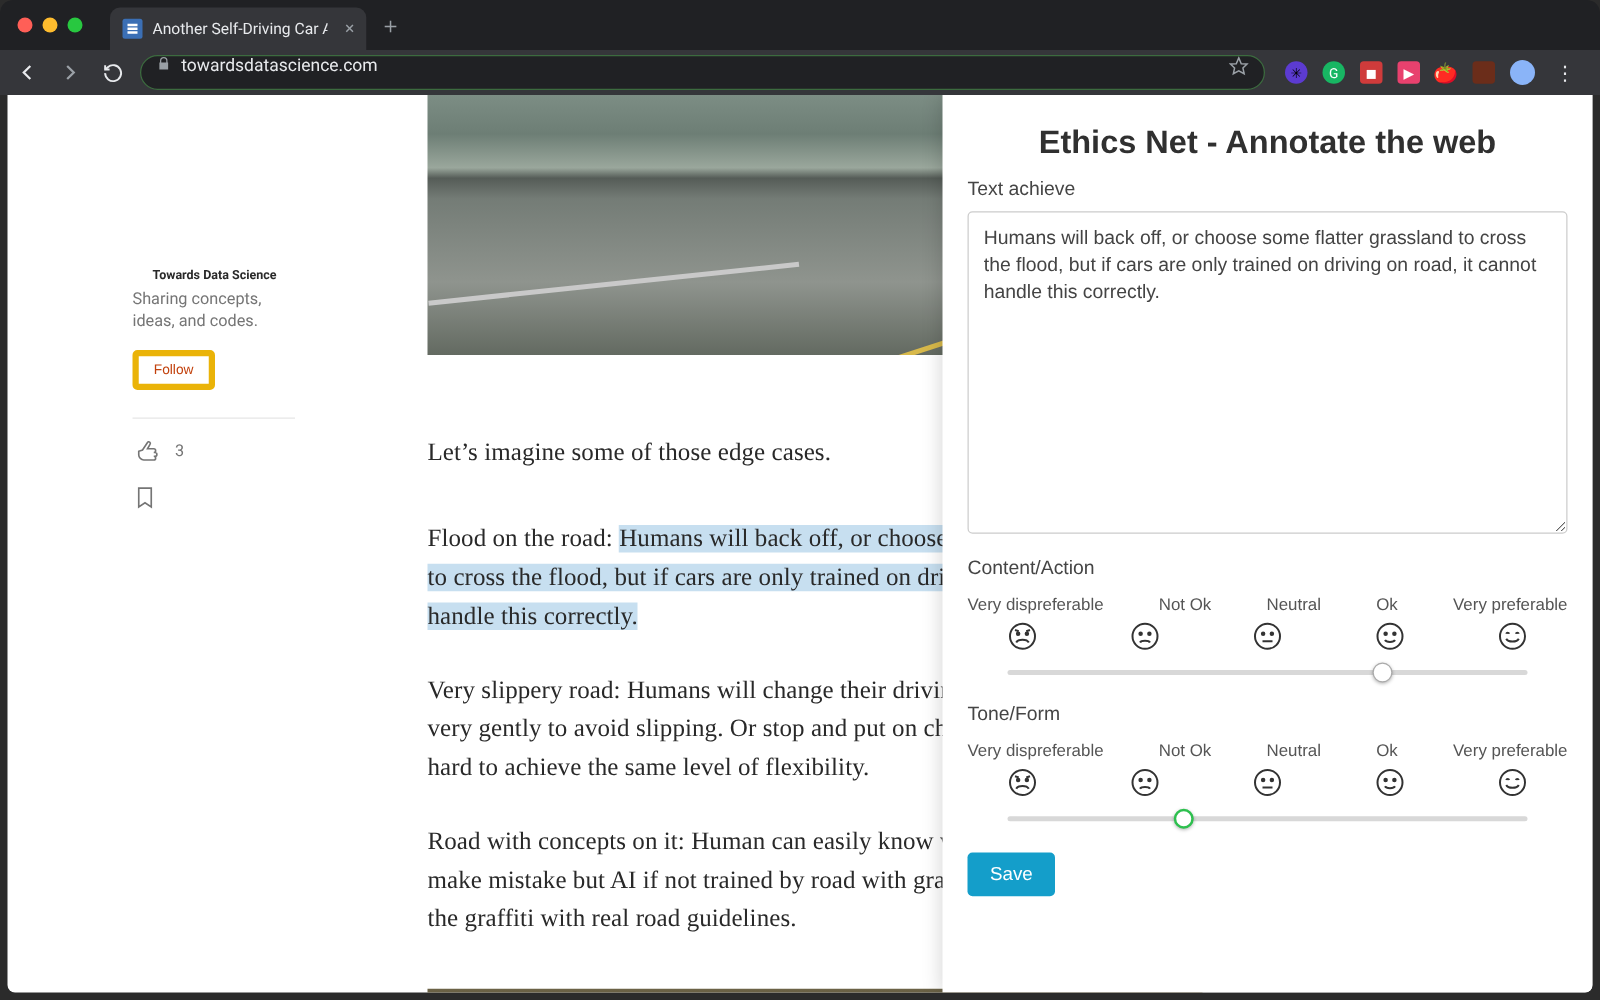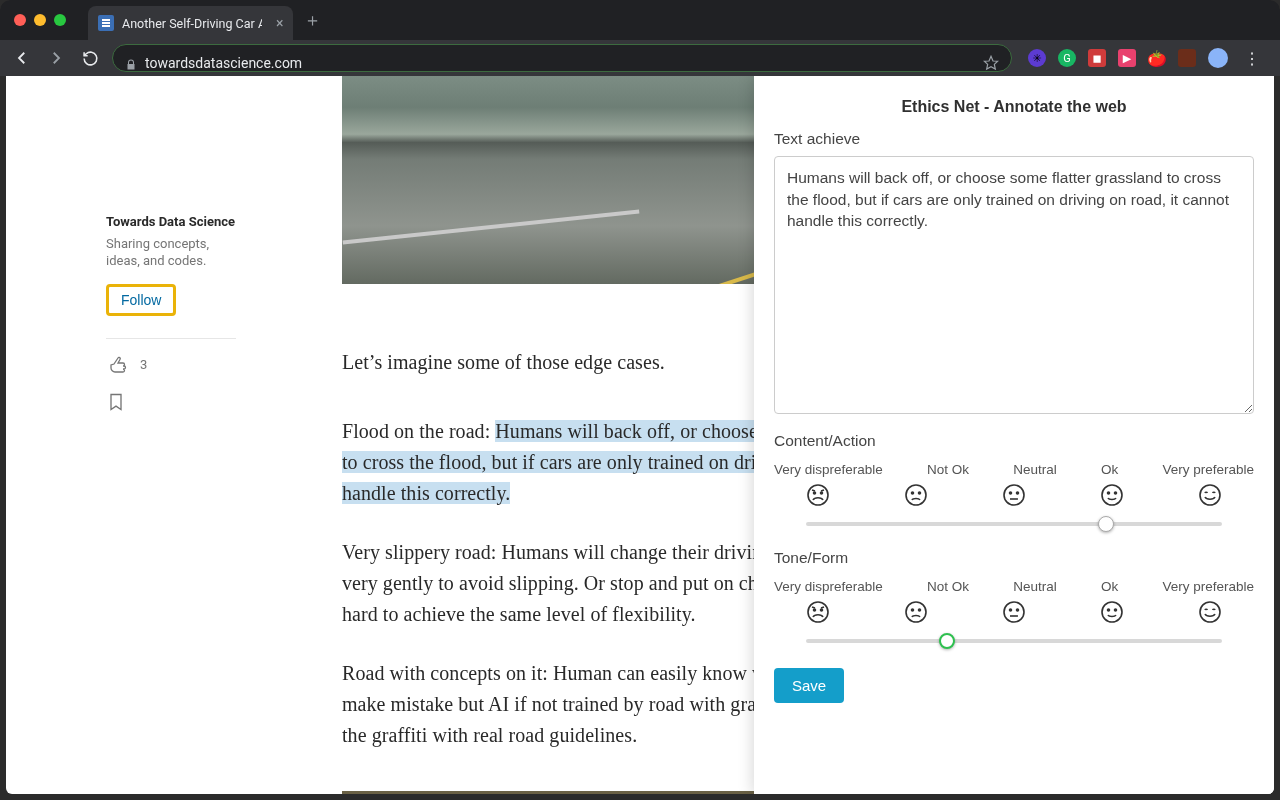--- a/index.html
+++ b/index.html
@@ -41,21 +41,21 @@
   .tab .close { color:#9aa0a6; font-size:14px; margin-left:6px;}
   .newtab { margin-left: 10px; color:#9aa0a6; font-size:18px; }
   .toolbar {
     height: 36px; background:#35363a; display:flex; align-items:center;
     padding: 0 10px; gap: 10px;
   }
   .nav-btn { width:24px; height:24px; display:flex; align-items:center; justify-content:center; color:#9aa0a6; }
   .nav-btn.enabled { color:#e8eaed; }
   .omnibox {
     flex:1; height:28px; background:#202124; border-radius:14px;
-    display:flex; align-items:flex-end; padding:0 12px; gap:8px;
+    display:flex; align-items:flex-start; padding:0 12px; gap:8px;
     color:#e8eaed; font-size:14px;
     border:1px solid #3c6b3f;
   }
   .lock-icon { color:#9aa0a6; font-size:12px; }
   .url-rest { color:#9aa0a6; }
   .star-icon { color:#9aa0a6; margin-left:auto;}
   .ext-icons { display:flex; gap:12px; align-items:center; padding:0 6px;}
   .ext { width:18px; height:18px; border-radius:50%; display:flex; align-items:center; justify-content:center; font-size:11px;}
   .avatar { width:20px; height:20px; border-radius:50%; background:#8ab4f8; }
   .menu-dots { color:#e8eaed; font-size:16px; padding:0 4px;}
@@ -66,25 +66,25 @@
     background:#fff; border-radius:0 0 6px 6px;
     overflow:hidden;
   }
   .page { position:relative; width:100%; height:100%; }
 
   
   .left-sidebar {
     position:absolute; left:100px; top:138px; width:130px;
     color:#292929;
   }
-  .pub-name { font-weight:700; font-size:13px; line-height:1.3; }
+  .pub-name { font-weight:700; font-size:10px; line-height:1.3;margin-left:16px; }
   .pub-desc { font-size:13px; color:#757575; margin-top:4px; line-height:1.35;}
   .follow-btn {
-    margin-top:14px; padding:5px 12px; border:3px solid #eab308;
-    border-radius:4px; color:#0369a1; font-size:14px; background:#fff;
+    margin-top:14px; padding:5px 12px; border:5px solid #eab308;
+    border-radius:4px; color:#c2410c; font-size:11px; background:#fff;
     display:inline-block;
   }
   .divider { border:none; border-top:1px solid #e6e6e6; margin:22px 0 14px; }
   .clap-row { display:flex; align-items:center; gap:10px; color:#757575; font-size:13px;}
   .clap-icon svg { width:24px; height:24px; }
   .bookmark-icon { margin-top:14px; color:#757575; }
   .bookmark-icon svg { width:20px; height:22px; }
 
   
   .article {
@@ -115,21 +115,21 @@
 
   
   .ext-panel {
     position:absolute; top:0; right:0; bottom:0; width:520px;
     background:#fff; box-shadow:-2px 0 14px rgba(0,0,0,.15);
     padding:18px 20px 20px 20px;
     font-family:-apple-system, BlinkMacSystemFont, sans-serif;
     color:#303030;
     overflow:hidden;
   }
-  .ext-title { text-align:center; font-weight:700; font-size:16px; margin-top:4px;}
+  .ext-title { text-align:center; font-weight:700; font-size:26px; margin-top:4px;}
   .label { font-size:15.5px; color:#454545; margin-top:14px; }
   .textarea {
     width:100%; height:258px; margin-top:8px;
     border:1px solid #ccc; border-radius:4px;
     padding:10px 12px; font-size:15.5px; line-height:1.4;
     resize:both; color:#444;
     font-family:inherit;
   }
   .scale-row { display:flex; justify-content:space-between; margin-top:12px; font-size:13.5px; color:#555;}
   .faces { display:flex; justify-content:space-between; padding:0 32px; margin-top:6px;}

